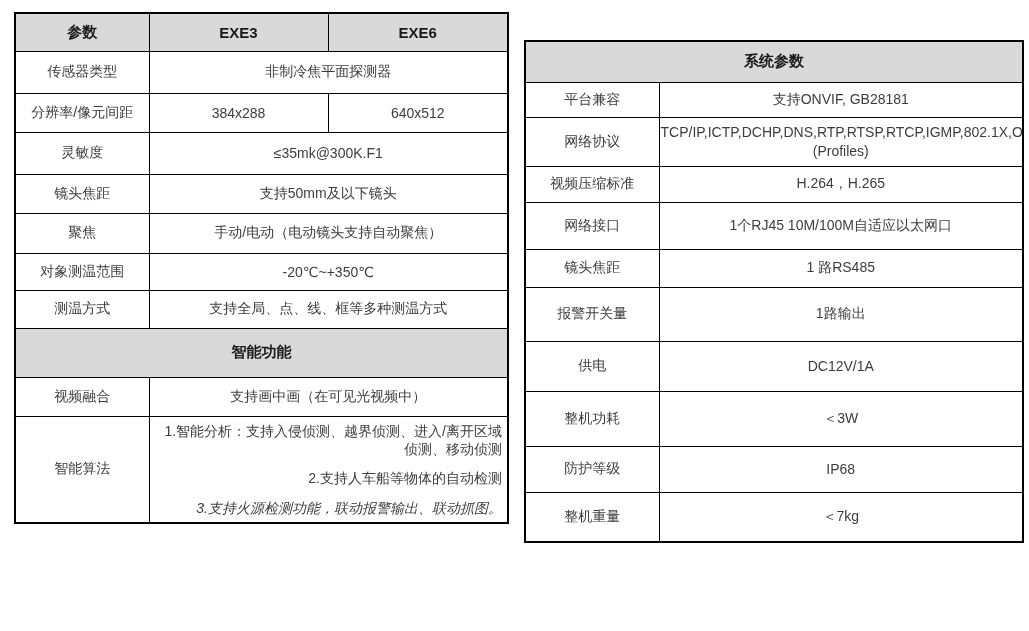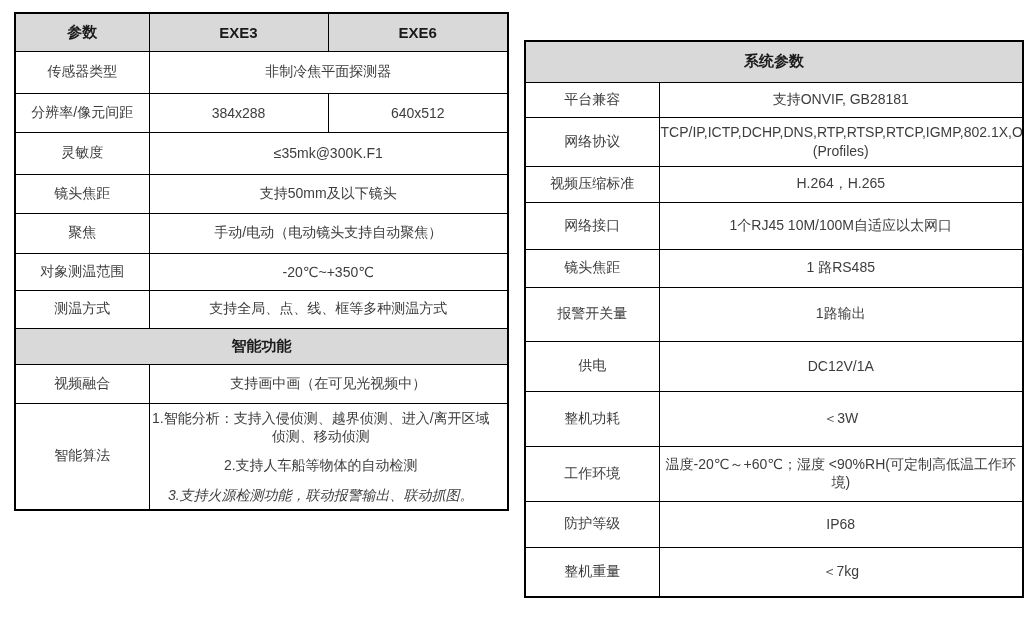--- a/index.html
+++ b/index.html
@@ -33,21 +33,21 @@
     overflow: hidden;
   }
   th {
     background: #d9d9d9;
     color: #1a1a1a;
     font-weight: bold;
     font-size: 15px;
   }
   td.label { }
   .two-line span { display: block; line-height: 1.35; }
-  td.multi p { margin: 0 15px 11px 0; line-height: 1.32; }
+  td.multi p { margin: 0 3px 11px 0; line-height: 1.32; text-align: right; }
   td.multi p:last-child { margin-bottom: 0; font-style: italic; }
   td.multi { padding: 5px 2px; }
 </style>
 </head>
 <body>
 
 <div class="page">
 
   <table id="left-table">
     <colgroup>
@@ -83,21 +83,21 @@
       <td colspan="2">手动/电动（电动镜头支持自动聚焦）</td>
     </tr>
     <tr style="height:37px">
       <td class="label">对象测温范围</td>
       <td colspan="2">-20℃~+350℃</td>
     </tr>
     <tr style="height:38px">
       <td class="label">测温方式</td>
       <td colspan="2">支持全局、点、线、框等多种测温方式</td>
     </tr>
-    <tr style="height:36px">
+    <tr style="height:49px">
       <th colspan="3">智能功能</th>
     </tr>
     <tr style="height:39px">
       <td class="label">视频融合</td>
       <td colspan="2">支持画中画（在可见光视频中）</td>
     </tr>
     <tr style="height:99px">
       <td class="label">智能算法</td>
       <td colspan="2" class="multi">
         <p>1.智能分析：支持入侵侦测、越界侦测、进入/离开区域侦测、移动侦测</p>
@@ -145,24 +145,20 @@
       <td>1路输出</td>
     </tr>
     <tr style="height:50px">
       <td class="label">供电</td>
       <td>DC12V/1A</td>
     </tr>
     <tr style="height:55px">
       <td class="label">整机功耗</td>
       <td>＜3W</td>
     </tr>
-    <tr style="height:55px">
-      <td class="label">工作环境</td>
-      <td style="padding:2px 2px">温度-20℃～+60℃；湿度 &lt;90%RH(可定制高低温工作环境)</td>
-    </tr>
     <tr style="height:46px">
       <td class="label">防护等级</td>
       <td>IP68</td>
     </tr>
     <tr style="height:50px">
       <td class="label">整机重量</td>
       <td>＜7kg</td>
     </tr>
   </tbody>
     </table>

